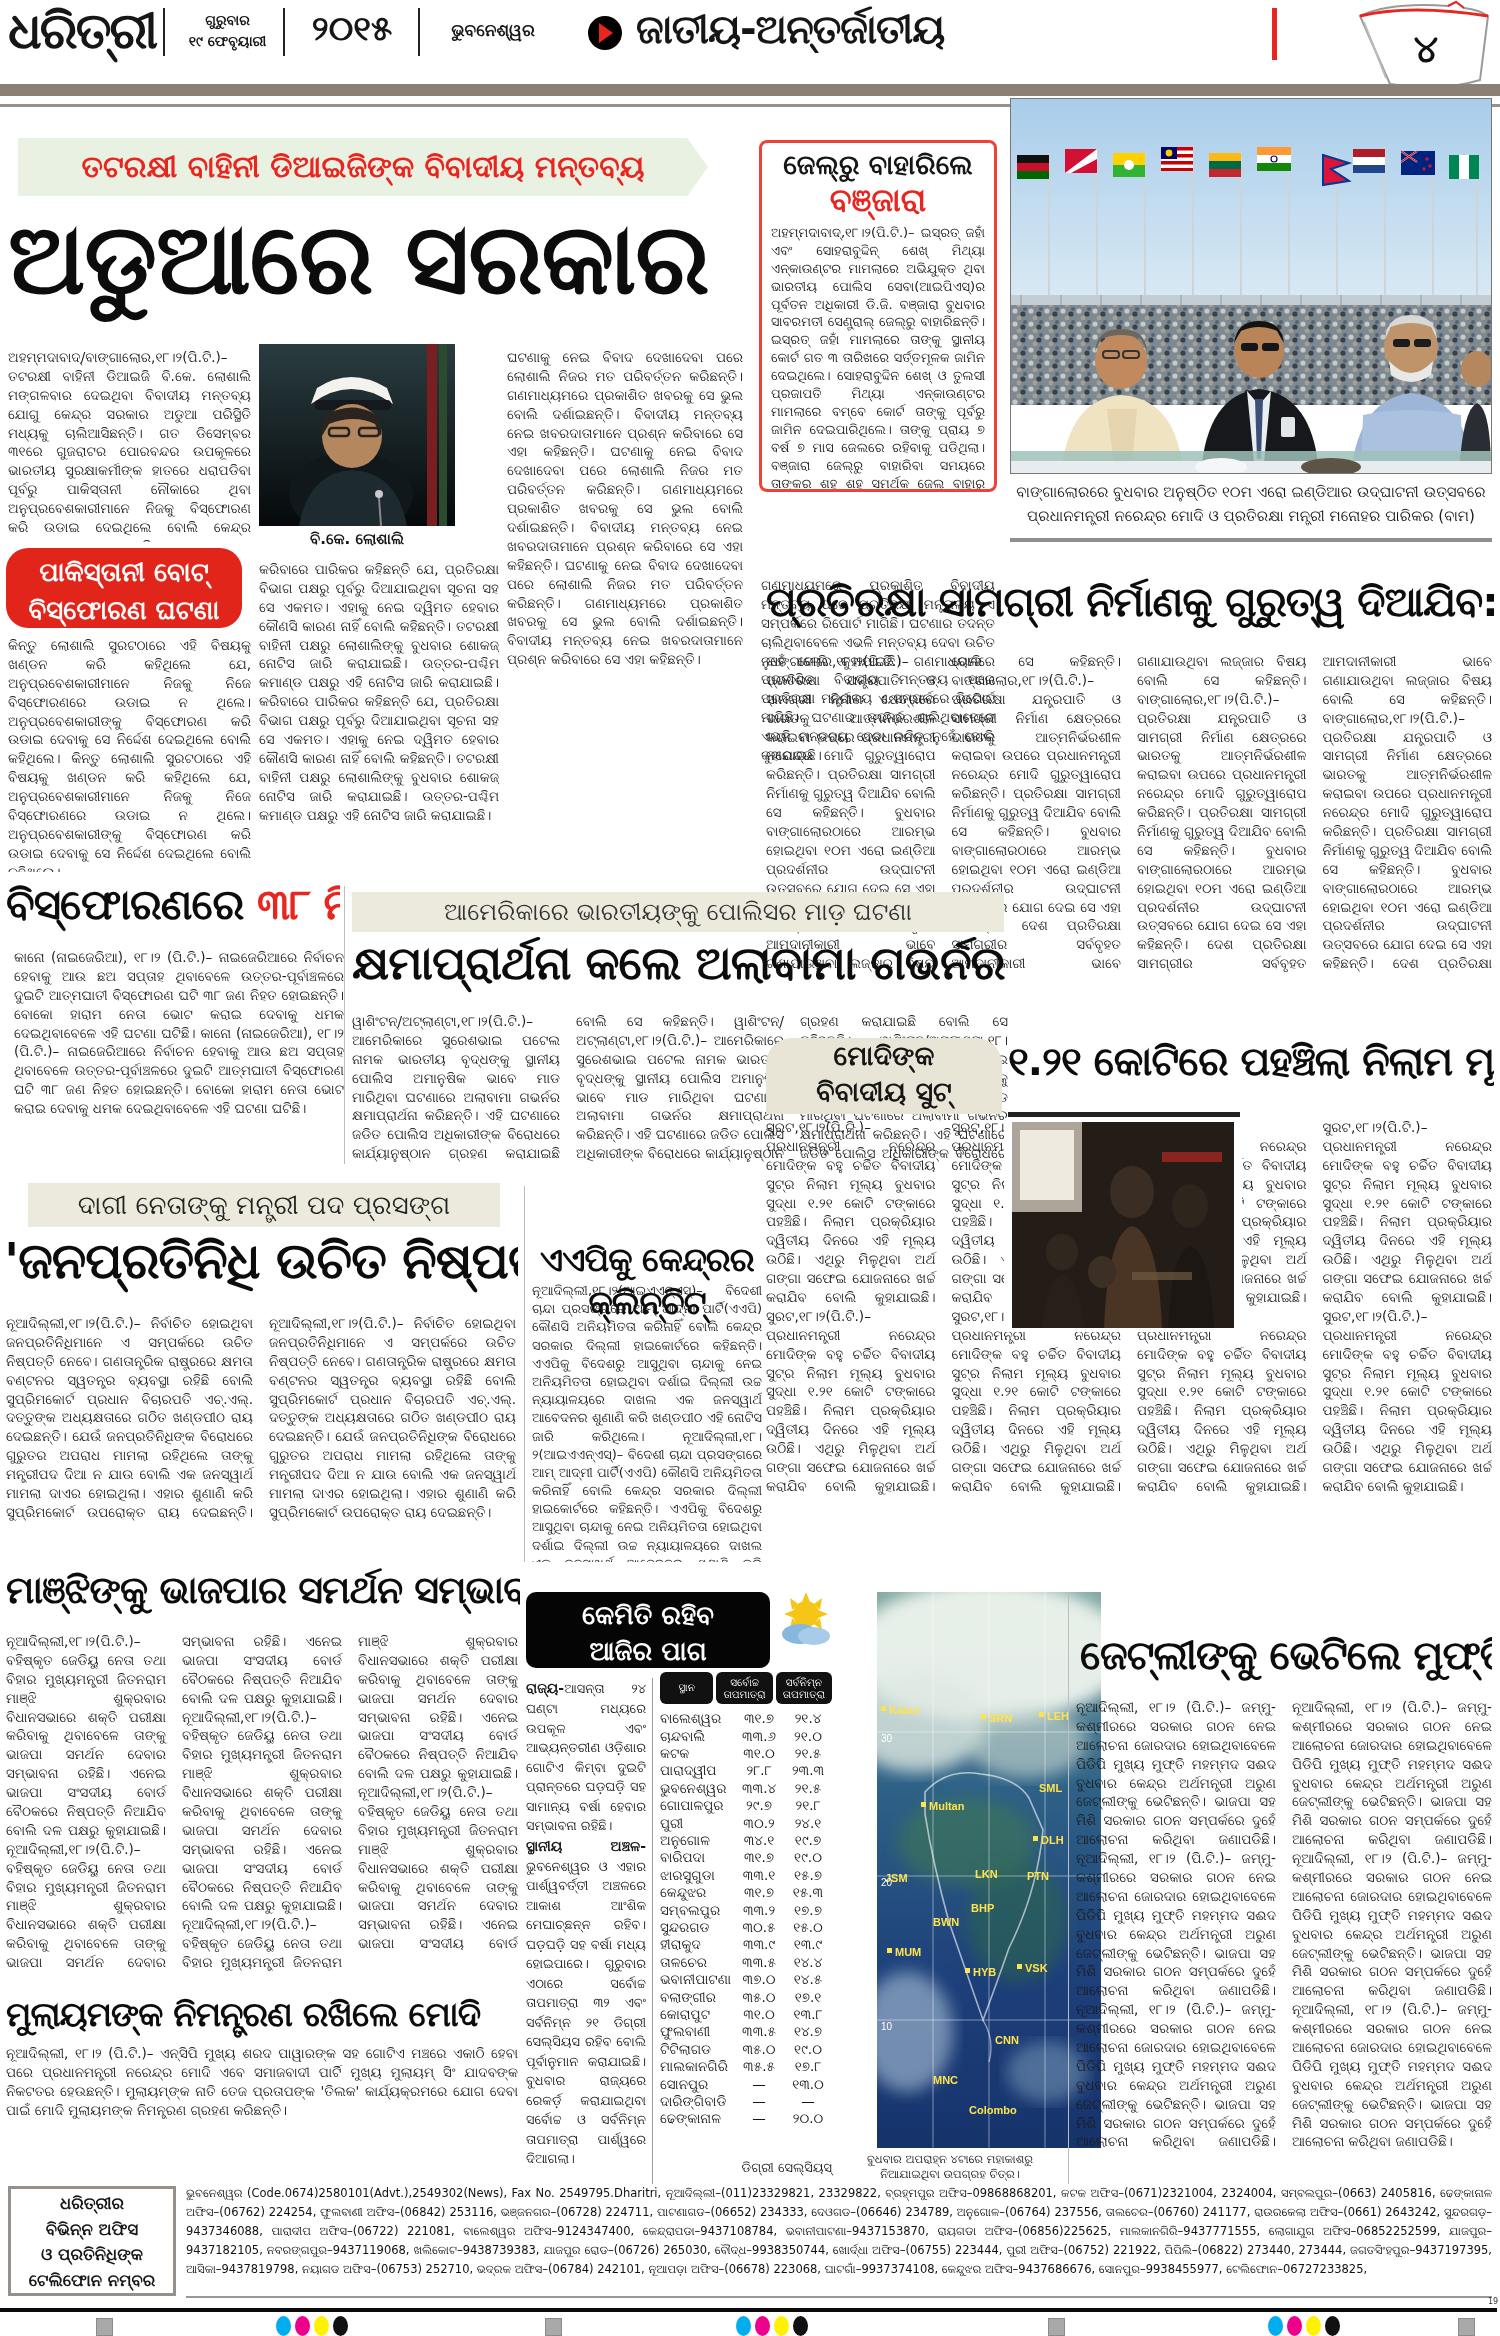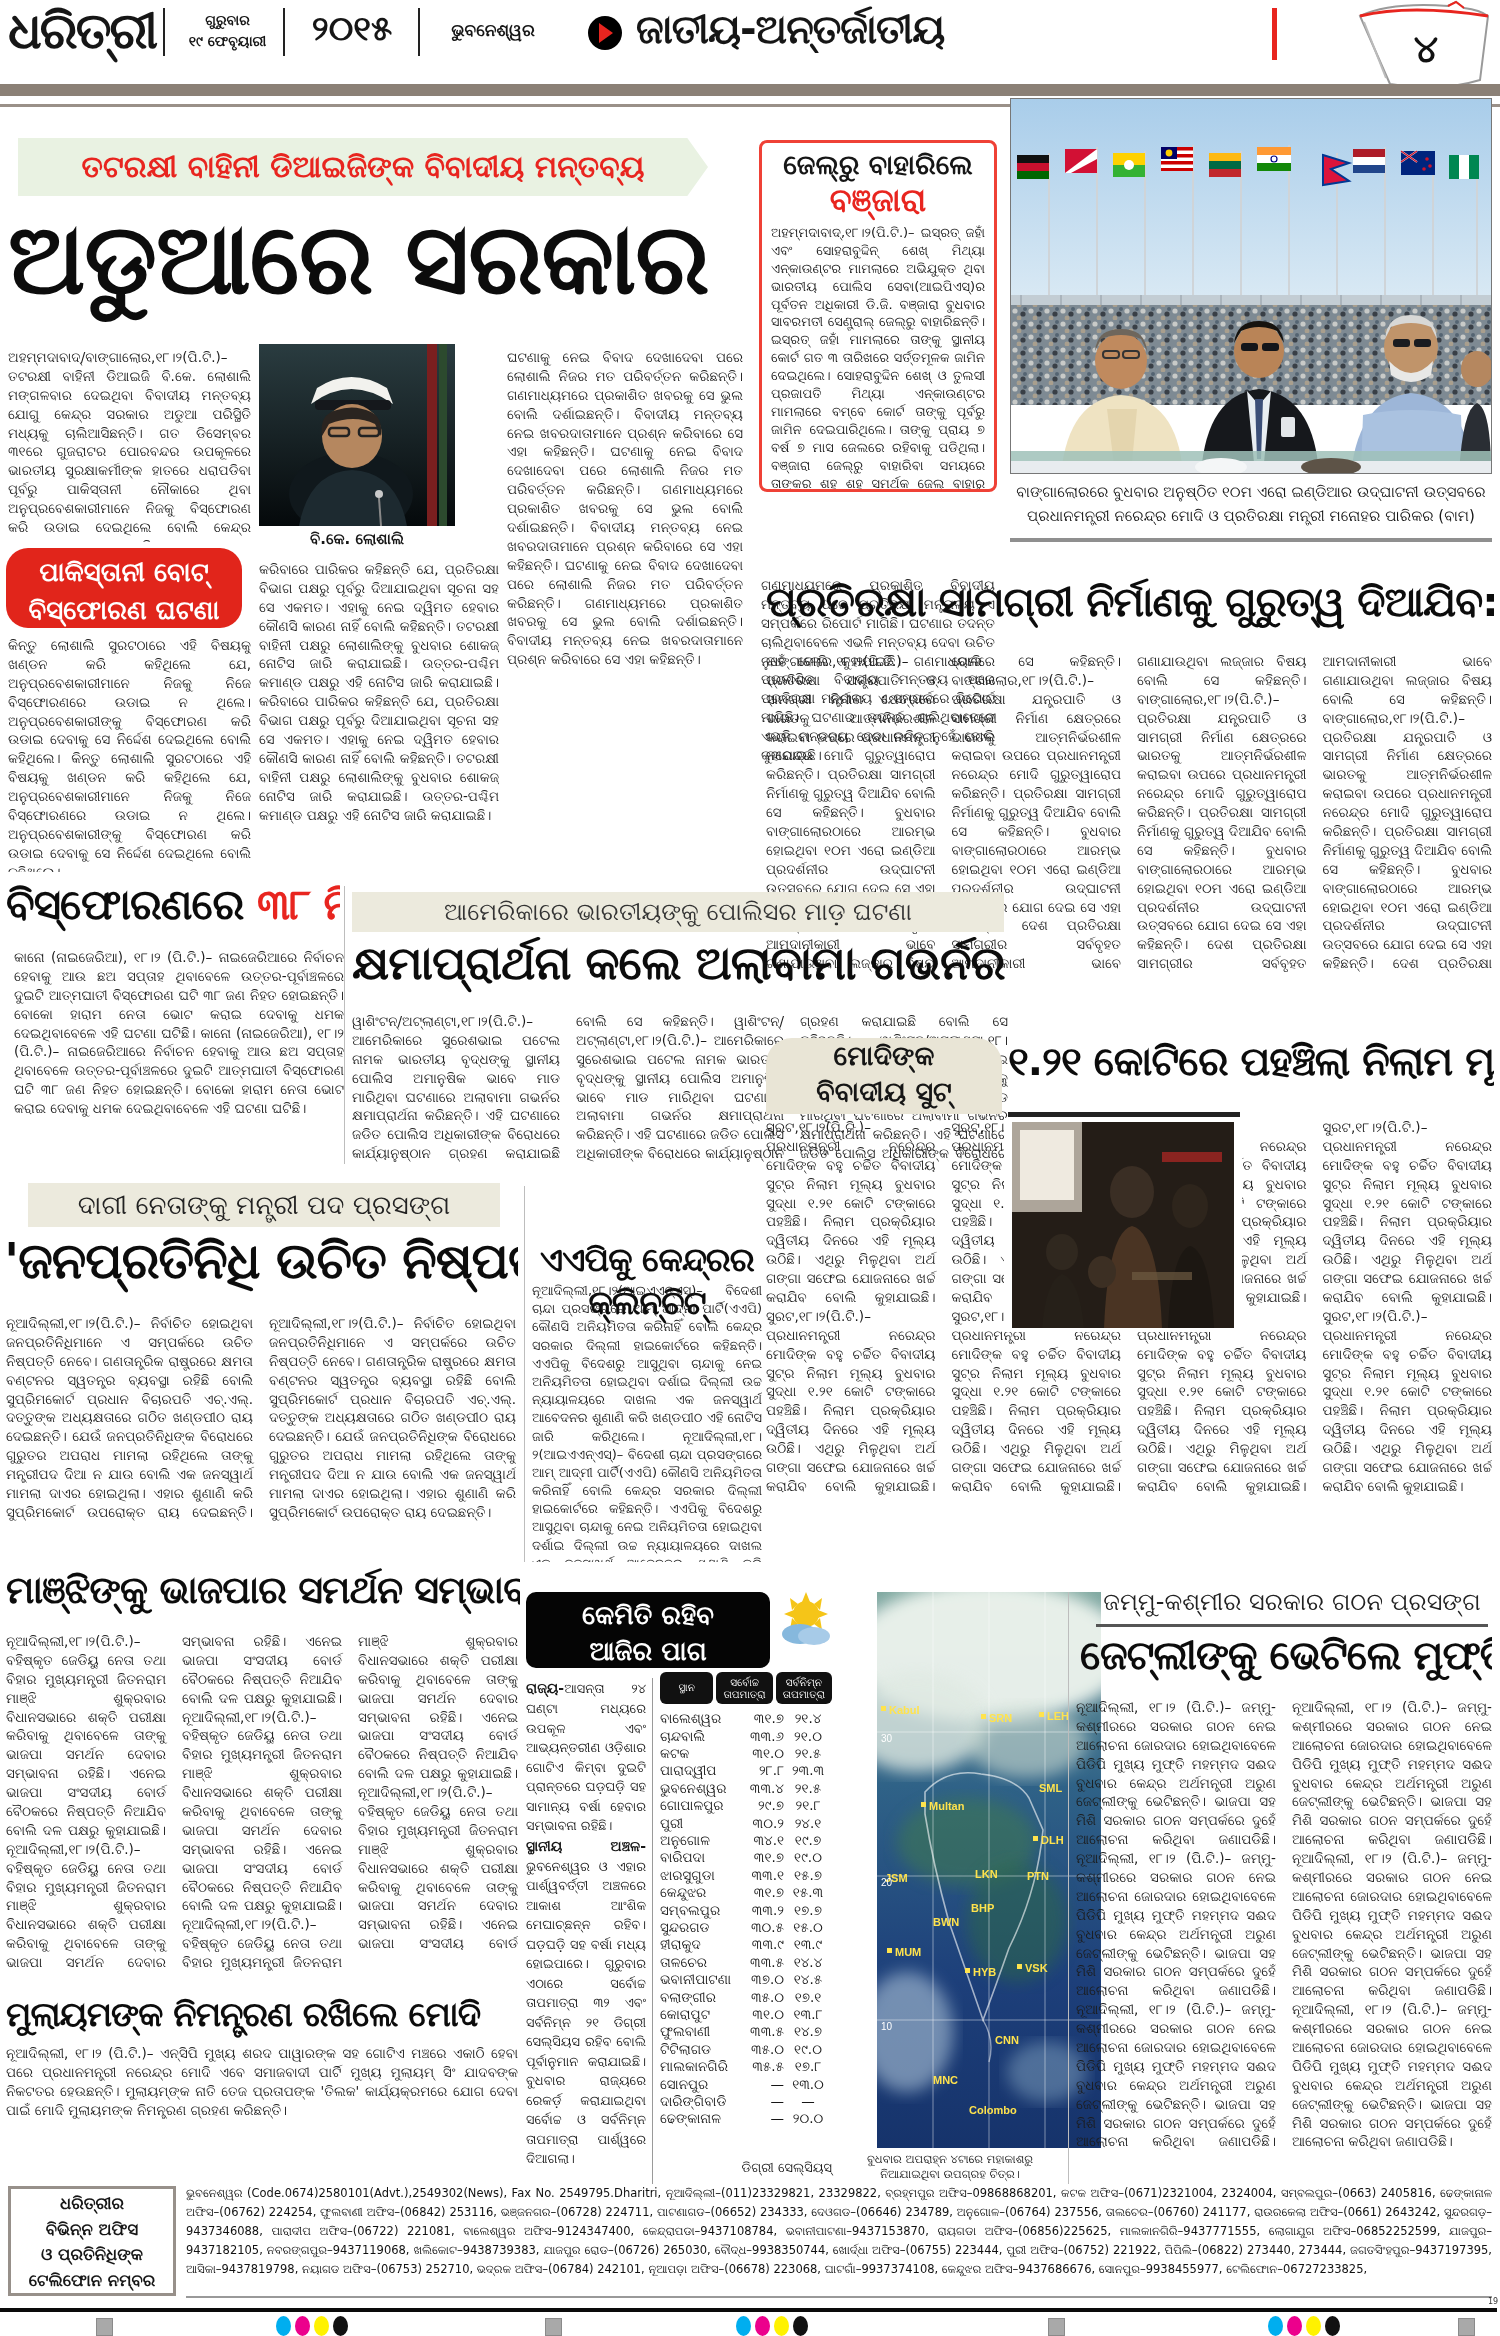--- a/index.html
+++ b/index.html
@@ -89,21 +89,21 @@
   #w-left{left:526px;top:1678px;width:120px;height:506px;font-size:13px;line-height:1.5;text-align:justify;overflow:hidden;}
   #w-left b{font-size:14px;}
   #vr-w{left:652px;top:1678px;height:506px;background:#9a9a9a;}
   #w-table{left:660px;top:1672px;width:172px;height:486px;font-size:13.5px;}
   #w-table .hd{display:flex;gap:3px;margin-bottom:6px;}
   #w-table .hd div{background:#111;color:#fff;font-size:10.5px;line-height:1.15;text-align:center;padding:4px 2px;border-radius:6px;}
   #w-table .hd .c0{width:52px;padding-top:9px;}
   #w-table .hd .c1,#w-table .hd .c2{width:55px;}
   #w-table .row{display:flex;line-height:17.4px;}
   #w-table .row .p{width:74px;overflow:hidden;white-space:nowrap;}
-  #w-table .row .mx{width:50px;text-align:right;}
+  #w-table .row .mx{width:50px;text-align:center;}
   #w-table .row .mn{width:48px;text-align:center;}
   #w-unit{left:700px;top:2160px;width:132px;font-size:13px;text-align:right;}
   #w-map{left:838px;top:1592px;width:224px;height:556px;margin-left:39px;}
   #w-caption{left:838px;top:2152px;width:224px;height:34px;font-size:11.5px;text-align:center;overflow:hidden;line-height:1.3;}
   #vr-w2{left:1068px;top:1592px;height:592px;}
   
   #mf-kicker{left:1096px;top:1588px;width:392px;height:36px;font-size:24px;text-align:center;color:#222;
      border-bottom:3px solid #555;overflow:hidden;}
   #mf-headline{left:1080px;top:1632px;width:412px;height:60px;font-size:40px;white-space:nowrap;}
   #mf-body{left:1076px;top:1698px;width:416px;height:486px;}
@@ -641,21 +641,20 @@
           <rect x="156" y="244" width="5" height="5"></rect>
         <rect x="10" y="356" width="5" height="5"></rect>
           <rect x="88" y="376" width="5" height="5"></rect>
           <rect x="140" y="372" width="5" height="5"></rect>
       </g>
     </svg>
   </div>
   <div class="abs" id="w-caption">ବୁଧବାର ଅପରାହ୍ନ ୪ଟାରେ ମହାକାଶରୁ ନିଆଯାଇଥିବା ଉପଗ୍ରହ ଚିତ୍ର।</div>
   <div class="abs vrule" id="vr-w2"></div>
 
-  <div class="abs" id="mf-kicker">ଜମ୍ମୁ-କଶ୍ମୀର ସରକାର ଗଠନ ପ୍ରସଙ୍ଗ</div>
   <div class="abs hl" id="mf-headline">ଜେଟ୍‌ଲୀଙ୍କୁ ଭେଟିଲେ ମୁଫ୍ତି</div>
   <div class="abs body-text cols2" id="mf-body">ନୂଆଦିଲ୍ଲୀ, ୧୮।୨ (ପି.ଟି.)– ଜମ୍ମୁ-କଶ୍ମୀରରେ ସରକାର ଗଠନ ନେଇ ଆଲୋଚନା ଜୋରଦାର ହୋଇଥିବାବେଳେ ପିଡିପି ମୁଖ୍ୟ ମୁଫ୍ତି ମହମ୍ମଦ ସଈଦ ବୁଧବାର କେନ୍ଦ୍ର ଅର୍ଥମନ୍ତ୍ରୀ ଅରୁଣ ଜେଟ୍‌ଲୀଙ୍କୁ ଭେଟିଛନ୍ତି। ଭାଜପା ସହ ମିଶି ସରକାର ଗଠନ ସମ୍ପର୍କରେ ଦୁହେଁ ଆଲୋଚନା କରିଥିବା ଜଣାପଡିଛି। ନୂଆଦିଲ୍ଲୀ, ୧୮।୨ (ପି.ଟି.)– ଜମ୍ମୁ-କଶ୍ମୀରରେ ସରକାର ଗଠନ ନେଇ ଆଲୋଚନା ଜୋରଦାର ହୋଇଥିବାବେଳେ ପିଡିପି ମୁଖ୍ୟ ମୁଫ୍ତି ମହମ୍ମଦ ସଈଦ ବୁଧବାର କେନ୍ଦ୍ର ଅର୍ଥମନ୍ତ୍ରୀ ଅରୁଣ ଜେଟ୍‌ଲୀଙ୍କୁ ଭେଟିଛନ୍ତି। ଭାଜପା ସହ ମିଶି ସରକାର ଗଠନ ସମ୍ପର୍କରେ ଦୁହେଁ ଆଲୋଚନା କରିଥିବା ଜଣାପଡିଛି। ନୂଆଦିଲ୍ଲୀ, ୧୮।୨ (ପି.ଟି.)– ଜମ୍ମୁ-କଶ୍ମୀରରେ ସରକାର ଗଠନ ନେଇ ଆଲୋଚନା ଜୋରଦାର ହୋଇଥିବାବେଳେ ପିଡିପି ମୁଖ୍ୟ ମୁଫ୍ତି ମହମ୍ମଦ ସଈଦ ବୁଧବାର କେନ୍ଦ୍ର ଅର୍ଥମନ୍ତ୍ରୀ ଅରୁଣ ଜେଟ୍‌ଲୀଙ୍କୁ ଭେଟିଛନ୍ତି। ଭାଜପା ସହ ମିଶି ସରକାର ଗଠନ ସମ୍ପର୍କରେ ଦୁହେଁ ଆଲୋଚନା କରିଥିବା ଜଣାପଡିଛି। ନୂଆଦିଲ୍ଲୀ, ୧୮।୨ (ପି.ଟି.)– ଜମ୍ମୁ-କଶ୍ମୀରରେ ସରକାର ଗଠନ ନେଇ ଆଲୋଚନା ଜୋରଦାର ହୋଇଥିବାବେଳେ ପିଡିପି ମୁଖ୍ୟ ମୁଫ୍ତି ମହମ୍ମଦ ସଈଦ ବୁଧବାର କେନ୍ଦ୍ର ଅର୍ଥମନ୍ତ୍ରୀ ଅରୁଣ ଜେଟ୍‌ଲୀଙ୍କୁ ଭେଟିଛନ୍ତି। ଭାଜପା ସହ ମିଶି ସରକାର ଗଠନ ସମ୍ପର୍କରେ ଦୁହେଁ ଆଲୋଚନା କରିଥିବା ଜଣାପଡିଛି। ନୂଆଦିଲ୍ଲୀ, ୧୮।୨ (ପି.ଟି.)– ଜମ୍ମୁ-କଶ୍ମୀରରେ ସରକାର ଗଠନ ନେଇ ଆଲୋଚନା ଜୋରଦାର ହୋଇଥିବାବେଳେ ପିଡିପି ମୁଖ୍ୟ ମୁଫ୍ତି ମହମ୍ମଦ ସଈଦ ବୁଧବାର କେନ୍ଦ୍ର ଅର୍ଥମନ୍ତ୍ରୀ ଅରୁଣ ଜେଟ୍‌ଲୀଙ୍କୁ ଭେଟିଛନ୍ତି। ଭାଜପା ସହ ମିଶି ସରକାର ଗଠନ ସମ୍ପର୍କରେ ଦୁହେଁ ଆଲୋଚନା କରିଥିବା ଜଣାପଡିଛି। ନୂଆଦିଲ୍ଲୀ, ୧୮।୨ (ପି.ଟି.)– ଜମ୍ମୁ-କଶ୍ମୀରରେ ସରକାର ଗଠନ ନେଇ ଆଲୋଚନା ଜୋରଦାର ହୋଇଥିବାବେଳେ ପିଡିପି ମୁଖ୍ୟ ମୁଫ୍ତି ମହମ୍ମଦ ସଈଦ ବୁଧବାର କେନ୍ଦ୍ର ଅର୍ଥମନ୍ତ୍ରୀ ଅରୁଣ ଜେଟ୍‌ଲୀଙ୍କୁ ଭେଟିଛନ୍ତି। ଭାଜପା ସହ ମିଶି ସରକାର ଗଠନ ସମ୍ପର୍କରେ ଦୁହେଁ ଆଲୋଚନା କରିଥିବା ଜଣାପଡିଛି।</div>
 
   <div class="abs hl" id="mu-headline">ମୁଲାୟମଙ୍କ ନିମନ୍ତ୍ରଣ ରଖିଲେ ମୋଦି</div>
   <div class="abs body-text" id="mu-body">ନୂଆଦିଲ୍ଲୀ, ୧୮।୨ (ପି.ଟି.)– ଏନ୍‌ସିପି ମୁଖ୍ୟ ଶରଦ ପାୱାରଙ୍କ ସହ ଗୋଟିଏ ମଞ୍ଚରେ ଏକାଠି ହେବା ପରେ ପ୍ରଧାନମନ୍ତ୍ରୀ ନରେନ୍ଦ୍ର ମୋଦି ଏବେ ସମାଜବାଦୀ ପାର୍ଟି ମୁଖ୍ୟ ମୁଲାୟମ୍ ସିଂ ଯାଦବଙ୍କ ନିକଟତର ହେଉଛନ୍ତି। ମୁଲାୟମ୍‌ଙ୍କ ନାତି ତେଜ ପ୍ରତାପଙ୍କ 'ତିଲକ' କାର୍ଯ୍ୟକ୍ରମରେ ଯୋଗ ଦେବା ପାଇଁ ମୋଦି ମୁଲାୟମଙ୍କ ନିମନ୍ତ୍ରଣ ଗ୍ରହଣ କରିଛନ୍ତି।</div>
 
   <div class="abs" id="ft-box">
     <div>ଧରିତ୍ରୀର</div>
     <div>ବିଭିନ୍ନ ଅଫିସ</div>
     <div>ଓ ପ୍ରତିନିଧିଙ୍କ</div>

